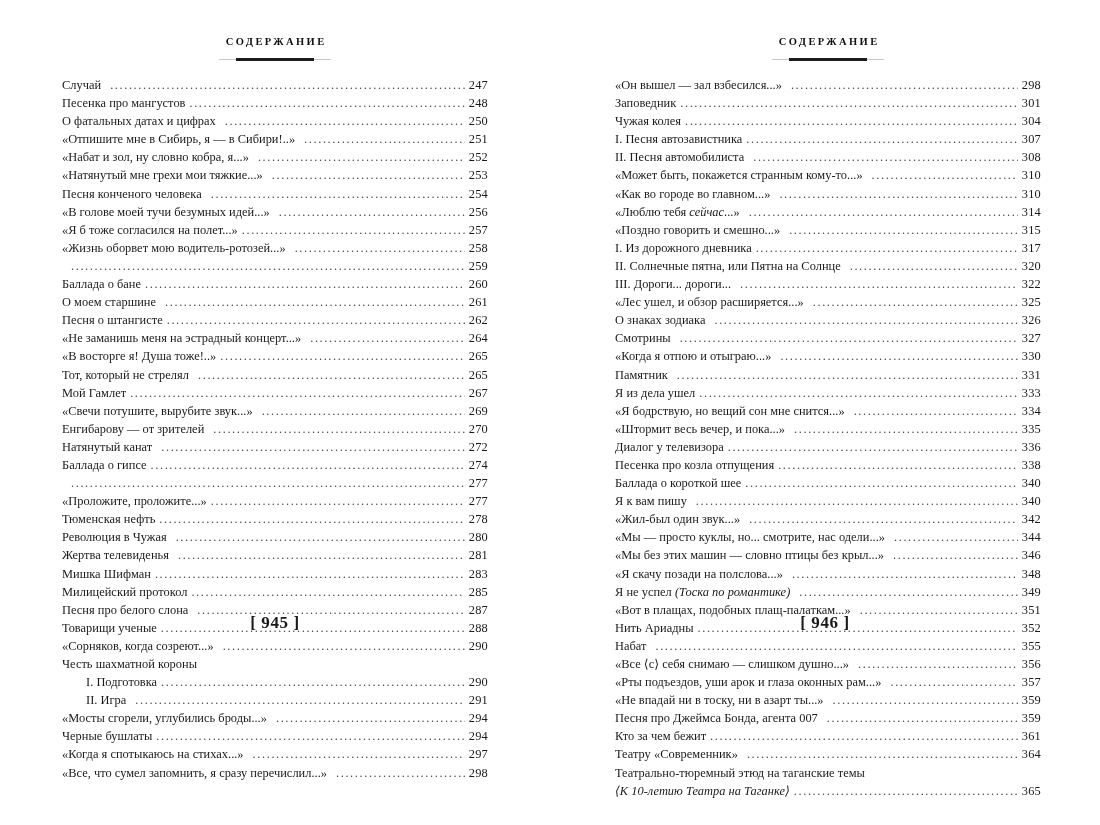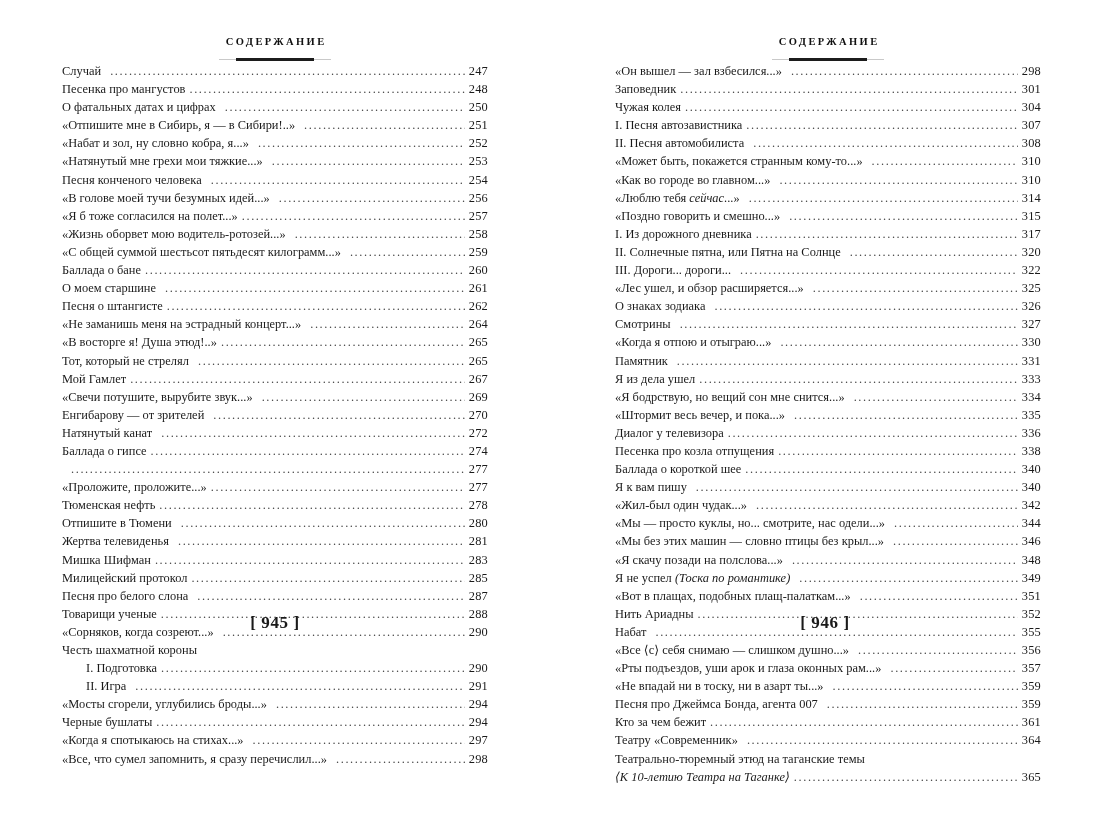--- a/index.html
+++ b/index.html
@@ -60,20 +60,21 @@
   }
   .rule .thick {
     position: absolute;
     left: 17px; right: 17px;
     top: 1.5px;
     height: 3px;
     background: #1c1c1c;
   }
 
   .toc-list {
+    margin-top: 14px;
   }
 
   .entry {
     display: flex;
     align-items: baseline;
     font-size: 12.4px;
     line-height: 18.1px;
     color: #1a1a1a;
     white-space: nowrap;
   }
@@ -174,21 +175,20 @@
             <span class="title">«Я б тоже согласился на полет...»</span>
             <span class="leader">................................................................................................................................................................</span>
             <span class="page-no">257</span>
           </div>
           <div class="entry gap">
             <span class="title">«Жизнь оборвет мою водитель-ротозей...»</span>
             <span class="leader">................................................................................................................................................................</span>
             <span class="page-no">258</span>
           </div>
           <div class="entry gap">
-            <span class="title">«С общей суммой шестьсот пятьдесят килограмм...»</span>
             <span class="leader">................................................................................................................................................................</span>
             <span class="page-no">259</span>
           </div>
           <div class="entry">
             <span class="title">Баллада о бане</span>
             <span class="leader">................................................................................................................................................................</span>
             <span class="page-no">260</span>
           </div>
           <div class="entry gap">
             <span class="title">О моем старшине</span>
@@ -199,21 +199,21 @@
             <span class="title">Песня о штангисте</span>
             <span class="leader">................................................................................................................................................................</span>
             <span class="page-no">262</span>
           </div>
           <div class="entry gap">
             <span class="title">«Не заманишь меня на эстрадный концерт...»</span>
             <span class="leader">................................................................................................................................................................</span>
             <span class="page-no">264</span>
           </div>
           <div class="entry">
-            <span class="title">«В восторге я! Душа этюд!..»</span>
+            <span class="title">«В восторге я! Душа тоже!..»</span>
             <span class="leader">................................................................................................................................................................</span>
             <span class="page-no">265</span>
           </div>
           <div class="entry gap">
             <span class="title">Тот, который не стрелял</span>
             <span class="leader">................................................................................................................................................................</span>
             <span class="page-no">265</span>
           </div>
           <div class="entry">
             <span class="title">Мой Гамлет</span>
@@ -248,21 +248,21 @@
             <span class="title">«Проложите, проложите...»</span>
             <span class="leader">................................................................................................................................................................</span>
             <span class="page-no">277</span>
           </div>
           <div class="entry">
             <span class="title">Тюменская нефть</span>
             <span class="leader">................................................................................................................................................................</span>
             <span class="page-no">278</span>
           </div>
           <div class="entry gap">
-            <span class="title">Отпишите в Тюмени</span>
+            <span class="title">Революция в Чужая</span>
             <span class="leader">................................................................................................................................................................</span>
             <span class="page-no">280</span>
           </div>
           <div class="entry gap">
             <span class="title">Жертва телевиденья</span>
             <span class="leader">................................................................................................................................................................</span>
             <span class="page-no">281</span>
           </div>
           <div class="entry">
             <span class="title">Мишка Шифман</span>
@@ -449,21 +449,21 @@
             <span class="title">Баллада о короткой шее</span>
             <span class="leader">................................................................................................................................................................</span>
             <span class="page-no">340</span>
           </div>
           <div class="entry gap">
             <span class="title">Я к вам пишу</span>
             <span class="leader">................................................................................................................................................................</span>
             <span class="page-no">340</span>
           </div>
           <div class="entry gap">
-            <span class="title">«Жил-был один чудак...»</span>
+            <span class="title">«Жил-был один звук...»</span>
             <span class="leader">................................................................................................................................................................</span>
             <span class="page-no">342</span>
           </div>
           <div class="entry gap">
             <span class="title">«Мы — просто куклы, но... смотрите, нас одели...»</span>
             <span class="leader">................................................................................................................................................................</span>
             <span class="page-no">344</span>
           </div>
           <div class="entry gap">
             <span class="title">«Мы без этих машин — словно птицы без крыл...»</span>

